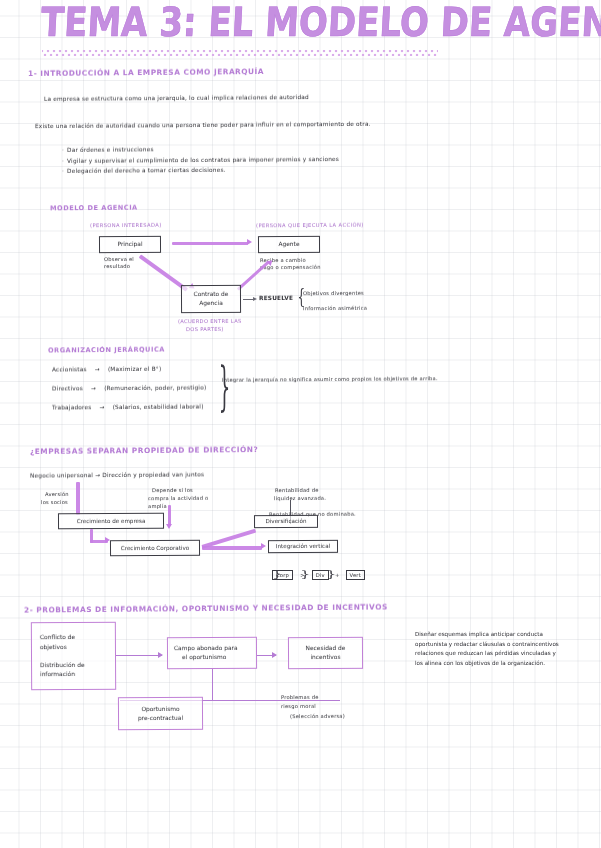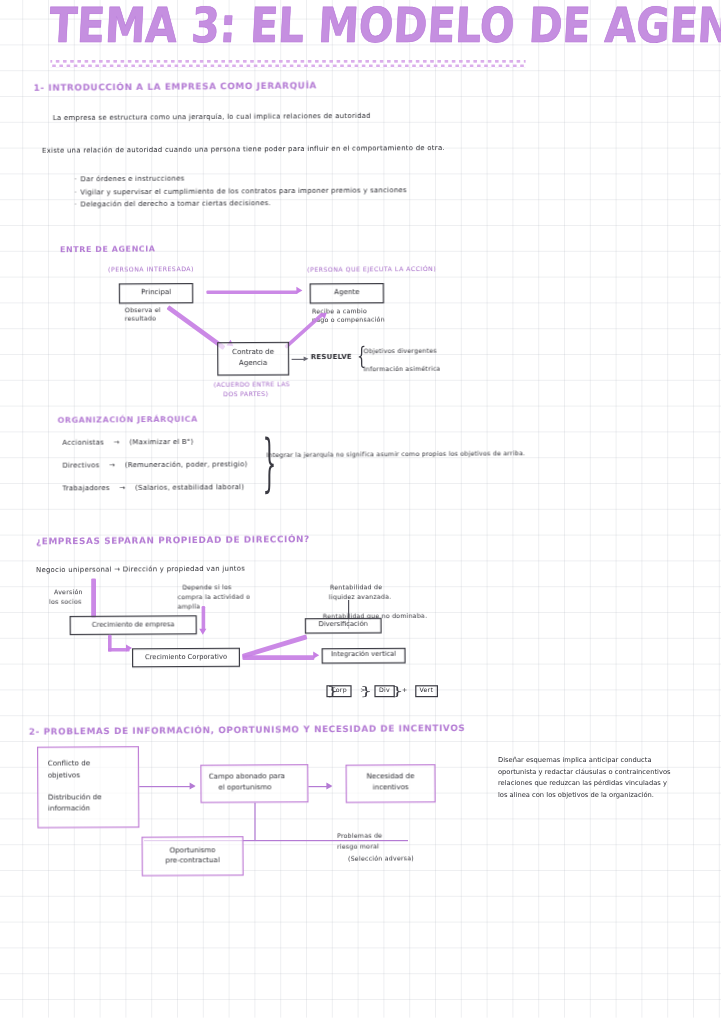--- a/index.html
+++ b/index.html
@@ -112,21 +112,21 @@
 
   <div class="abs hw blur xs" style="left:44px;top:95px;">La empresa se estructura como una jerarquía, lo cual implica relaciones de autoridad</div>
   <div class="abs hw blur xs" style="left:35px;top:122px;">Existe una relación de autoridad cuando una persona tiene poder para influir en el comportamiento de otra.</div>
 
   <div class="abs bullets" style="left:62px;top:146px;">
     <div class="hw blur xs"><span style="margin-right:3px;">·</span><span>Dar órdenes e instrucciones</span></div>
     <div class="hw blur xs"><span style="margin-right:3px;">·</span><span>Vigilar y supervisar el cumplimiento de los contratos para imponer premios y sanciones</span></div>
     <div class="hw blur xs"><span style="margin-right:3px;">·</span><span>Delegación del derecho a tomar ciertas decisiones.</span></div>
   </div>
 
-  <div class="abs section-head" style="left:50px;top:204px;font-size:6.6px;">ENTRE DE AGENCIA</div>
+  <div class="abs section-head" style="left:50px;top:204px;font-size:6.6px;">MODELO DE AGENCIA</div>
 
   <div class="abs hw blur tiny pur2" style="left:90px;top:222px;letter-spacing:.4px;">(PERSONA INTERESADA)</div>
   <div class="box" style="left:99px;top:236px;width:62px;height:17px;">
     <span class="l">Principal</span>
   </div>
   <div class="abs hw blur tiny" style="left:104px;top:256px;">Observa el</div>
   <div class="abs hw blur tiny" style="left:104px;top:263px;">resultado</div>
 
   <div class="abs hw blur tiny pur2" style="left:256px;top:222px;letter-spacing:.4px;">(PERSONA QUE EJECUTA LA ACCIÓN)</div>
   <div class="box" style="left:258px;top:236px;width:62px;height:17px;">

